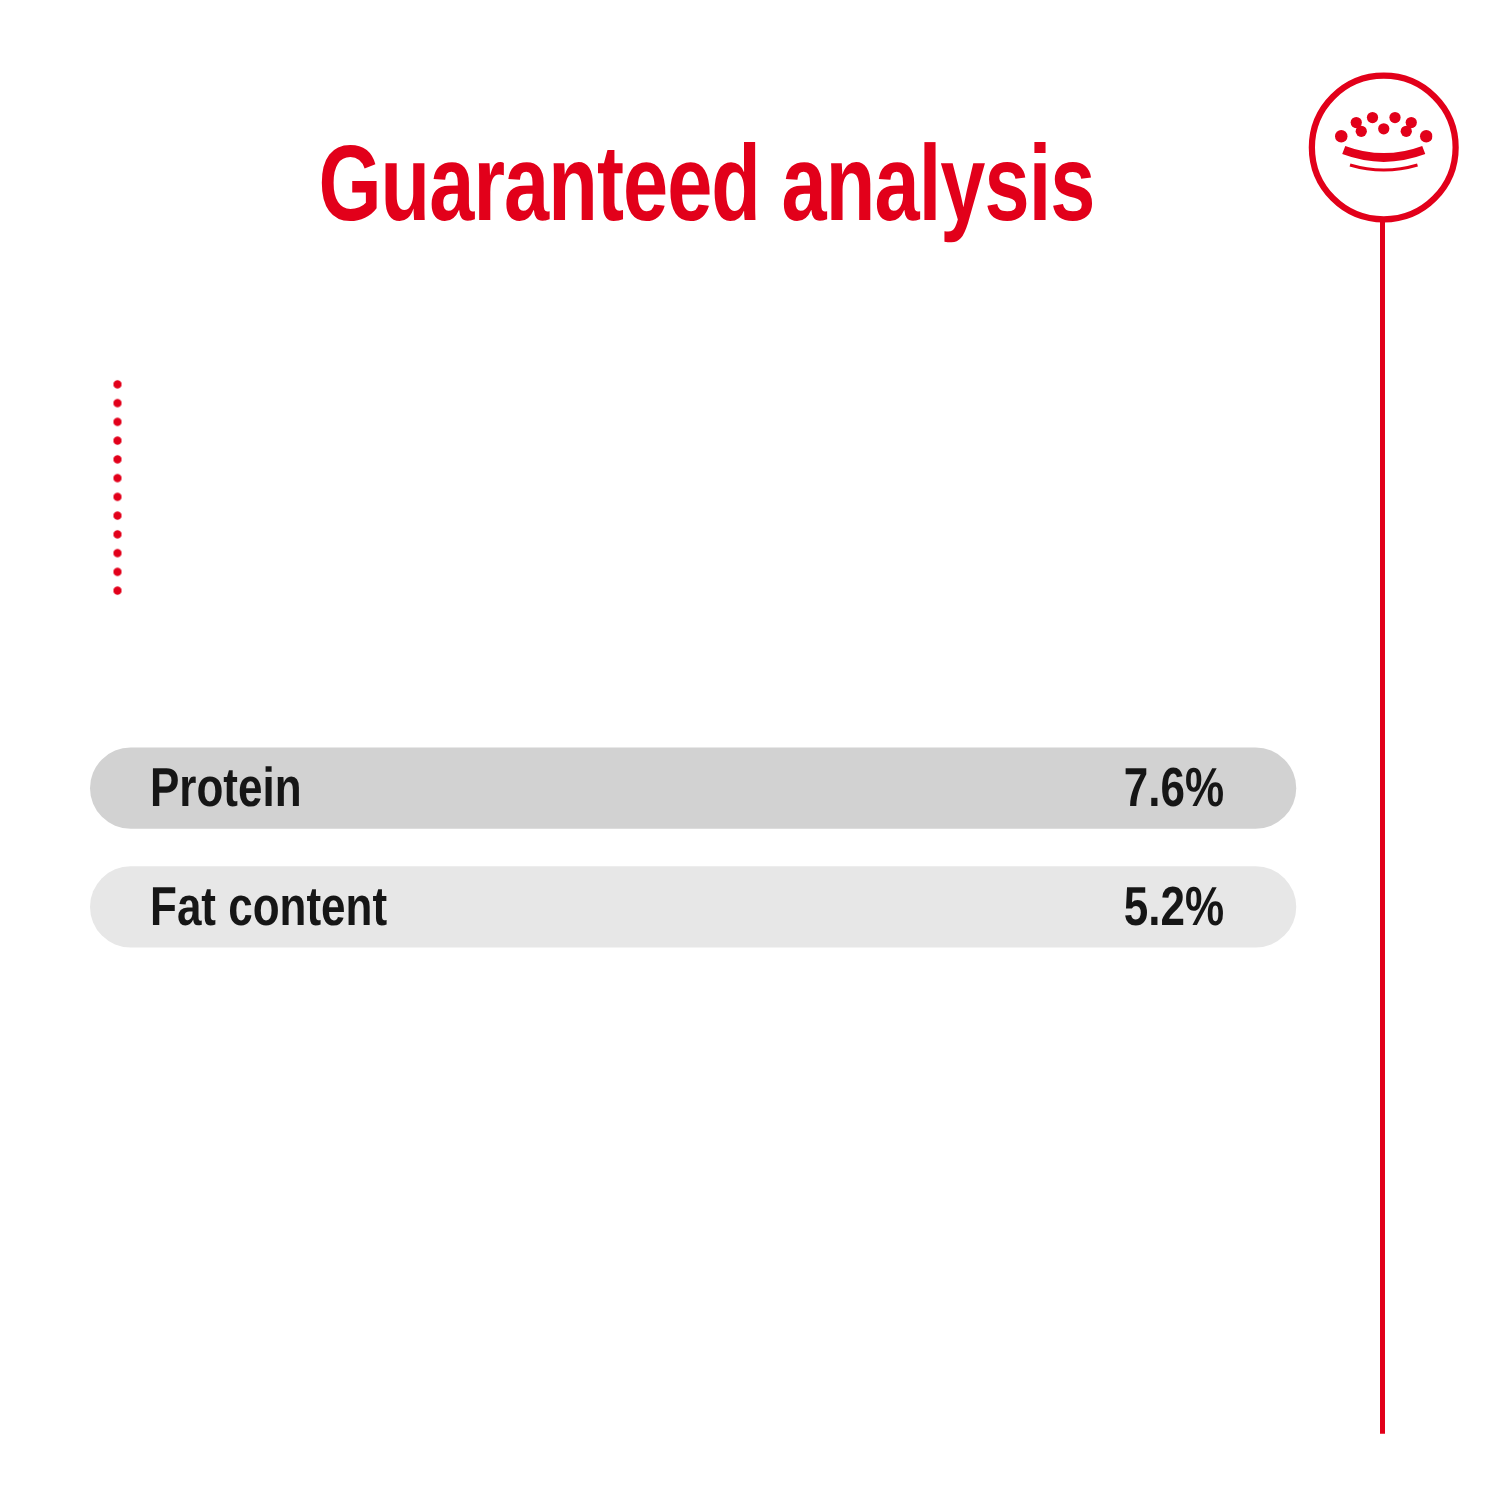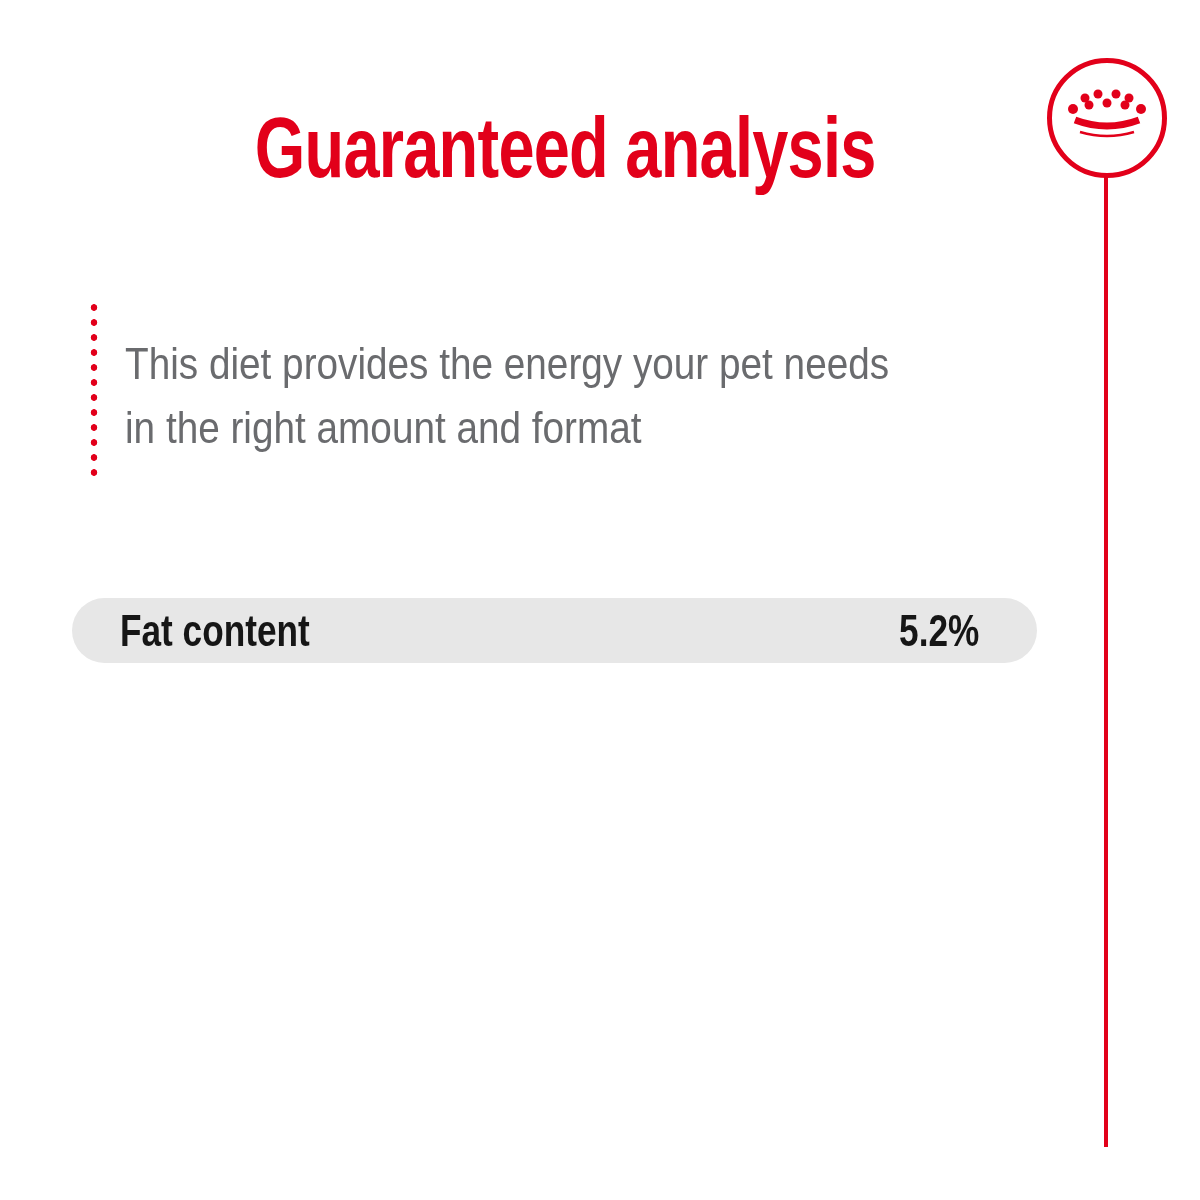--- a/index.html
+++ b/index.html
@@ -158,31 +158,27 @@
 
       <path class="crown-band" d="M 7 32 Q 39 44 71 32" stroke-width="7"></path>
       <path class="crown-band" d="M 12 44 Q 39 52 66 44" stroke-width="2.4"></path>
     </svg>
   </div>
 
   <div class="brand-line"></div>
 
   <div class="dotted-divider"></div>
 
-  <div class="description">
-    <span class="desc-line">
-      <span>This diet provides the energy your pet needs</span>
-    </span>
-    <span class="desc-line">
-      <span>in the right amount and format</span>
-    </span>
-  </div>
 
   <div class="analysis-table">
 
+    <div class="analysis-row shade-dark">
+      <span class="row-label">Protein</span>
+      <span class="row-value">7.6%</span>
+    </div>
 
     <div class="analysis-row shade-light">
       <span class="row-label">Fat content</span>
       <span class="row-value">5.2%</span>
     </div>
 
 
 
   </div>
 </div>

